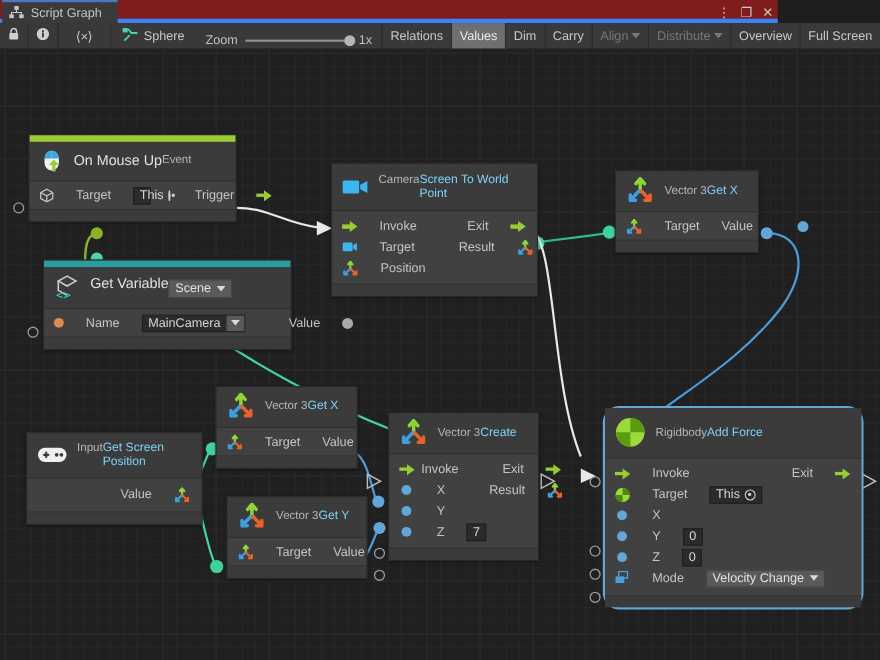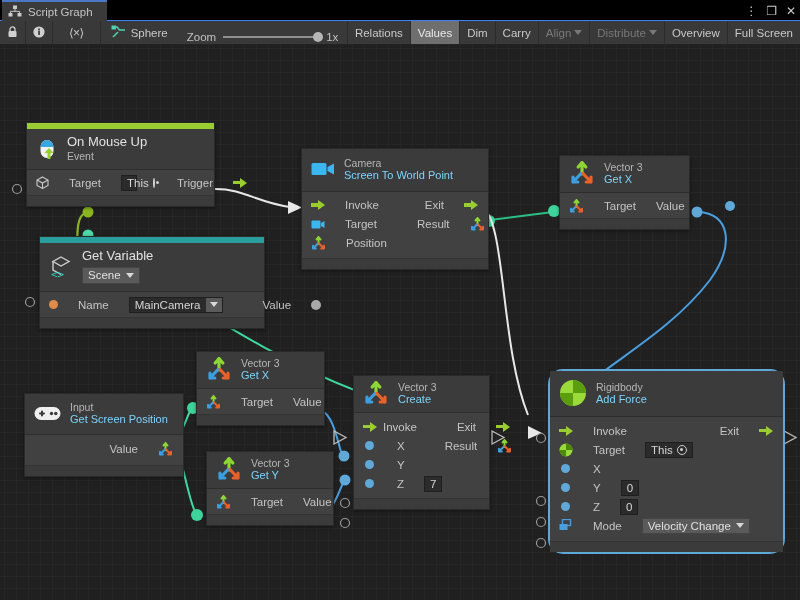--- a/index.html
+++ b/index.html
@@ -15,23 +15,23 @@
 
   #app {
     position: relative;
     width: 800px; height: 600px;
     background: #1e1e1e;
   }
 
   
   .tabbar {
     position: absolute; left: 0; top: 0;
-    width: 800px; height: 21px;
-    background: #000000;
-    border-bottom: 1px solid #3b82f6;
+    width: 707px; height: 21px;
+    background: #7f1d1d;
+    border-bottom: 4px solid #3b82f6;
   }
   .tab {
     position: absolute; left: 2px; top: 0;
     height: 21px;
     padding: 0 14px 0 6px;
     background: #3a3a3a;
     border-top: 2px solid #4a78c4;
     display: flex; align-items: center;
     gap: 6px;
     color: #c4c4c4;
@@ -103,21 +103,21 @@
     box-shadow: 0 1px 3px rgba(0,0,0,.45);
   }
   .node.selected { border: 1px solid #5fa8d8; box-shadow: 0 0 0 1px #5fa8d8; }
   .node .accent { height: 6px; width: 100%; }
   .node .head {
     display: flex; align-items: center; gap: 9px;
     padding: 6px 10px 7px 9px;
     background: #3b3b3b;
     border-bottom: 1px solid #2e2e2e;
   }
-  .node .head .titles { display: flex; flex-direction: column; line-height: 1.15; }
+  .node .head .titles { display: flex; line-height: 1.15; }
   .node .head .t-small { font-size: 10.5px; color: #b6b6b6; }
   .node .head .t-big { font-size: 11px; color: #7dd3fc; }
   .node .head .t-one { font-size: 13px; color: #e2e2e2; }
   .node .body { background: #414141; padding: 3px 0 3px 0; }
   .node .foot { background: #3b3b3b; height: 11px; border-top: 1px solid #343434; }
 
   .prow {
     position: relative;
     display: flex; align-items: center;
     min-height: 19px;

